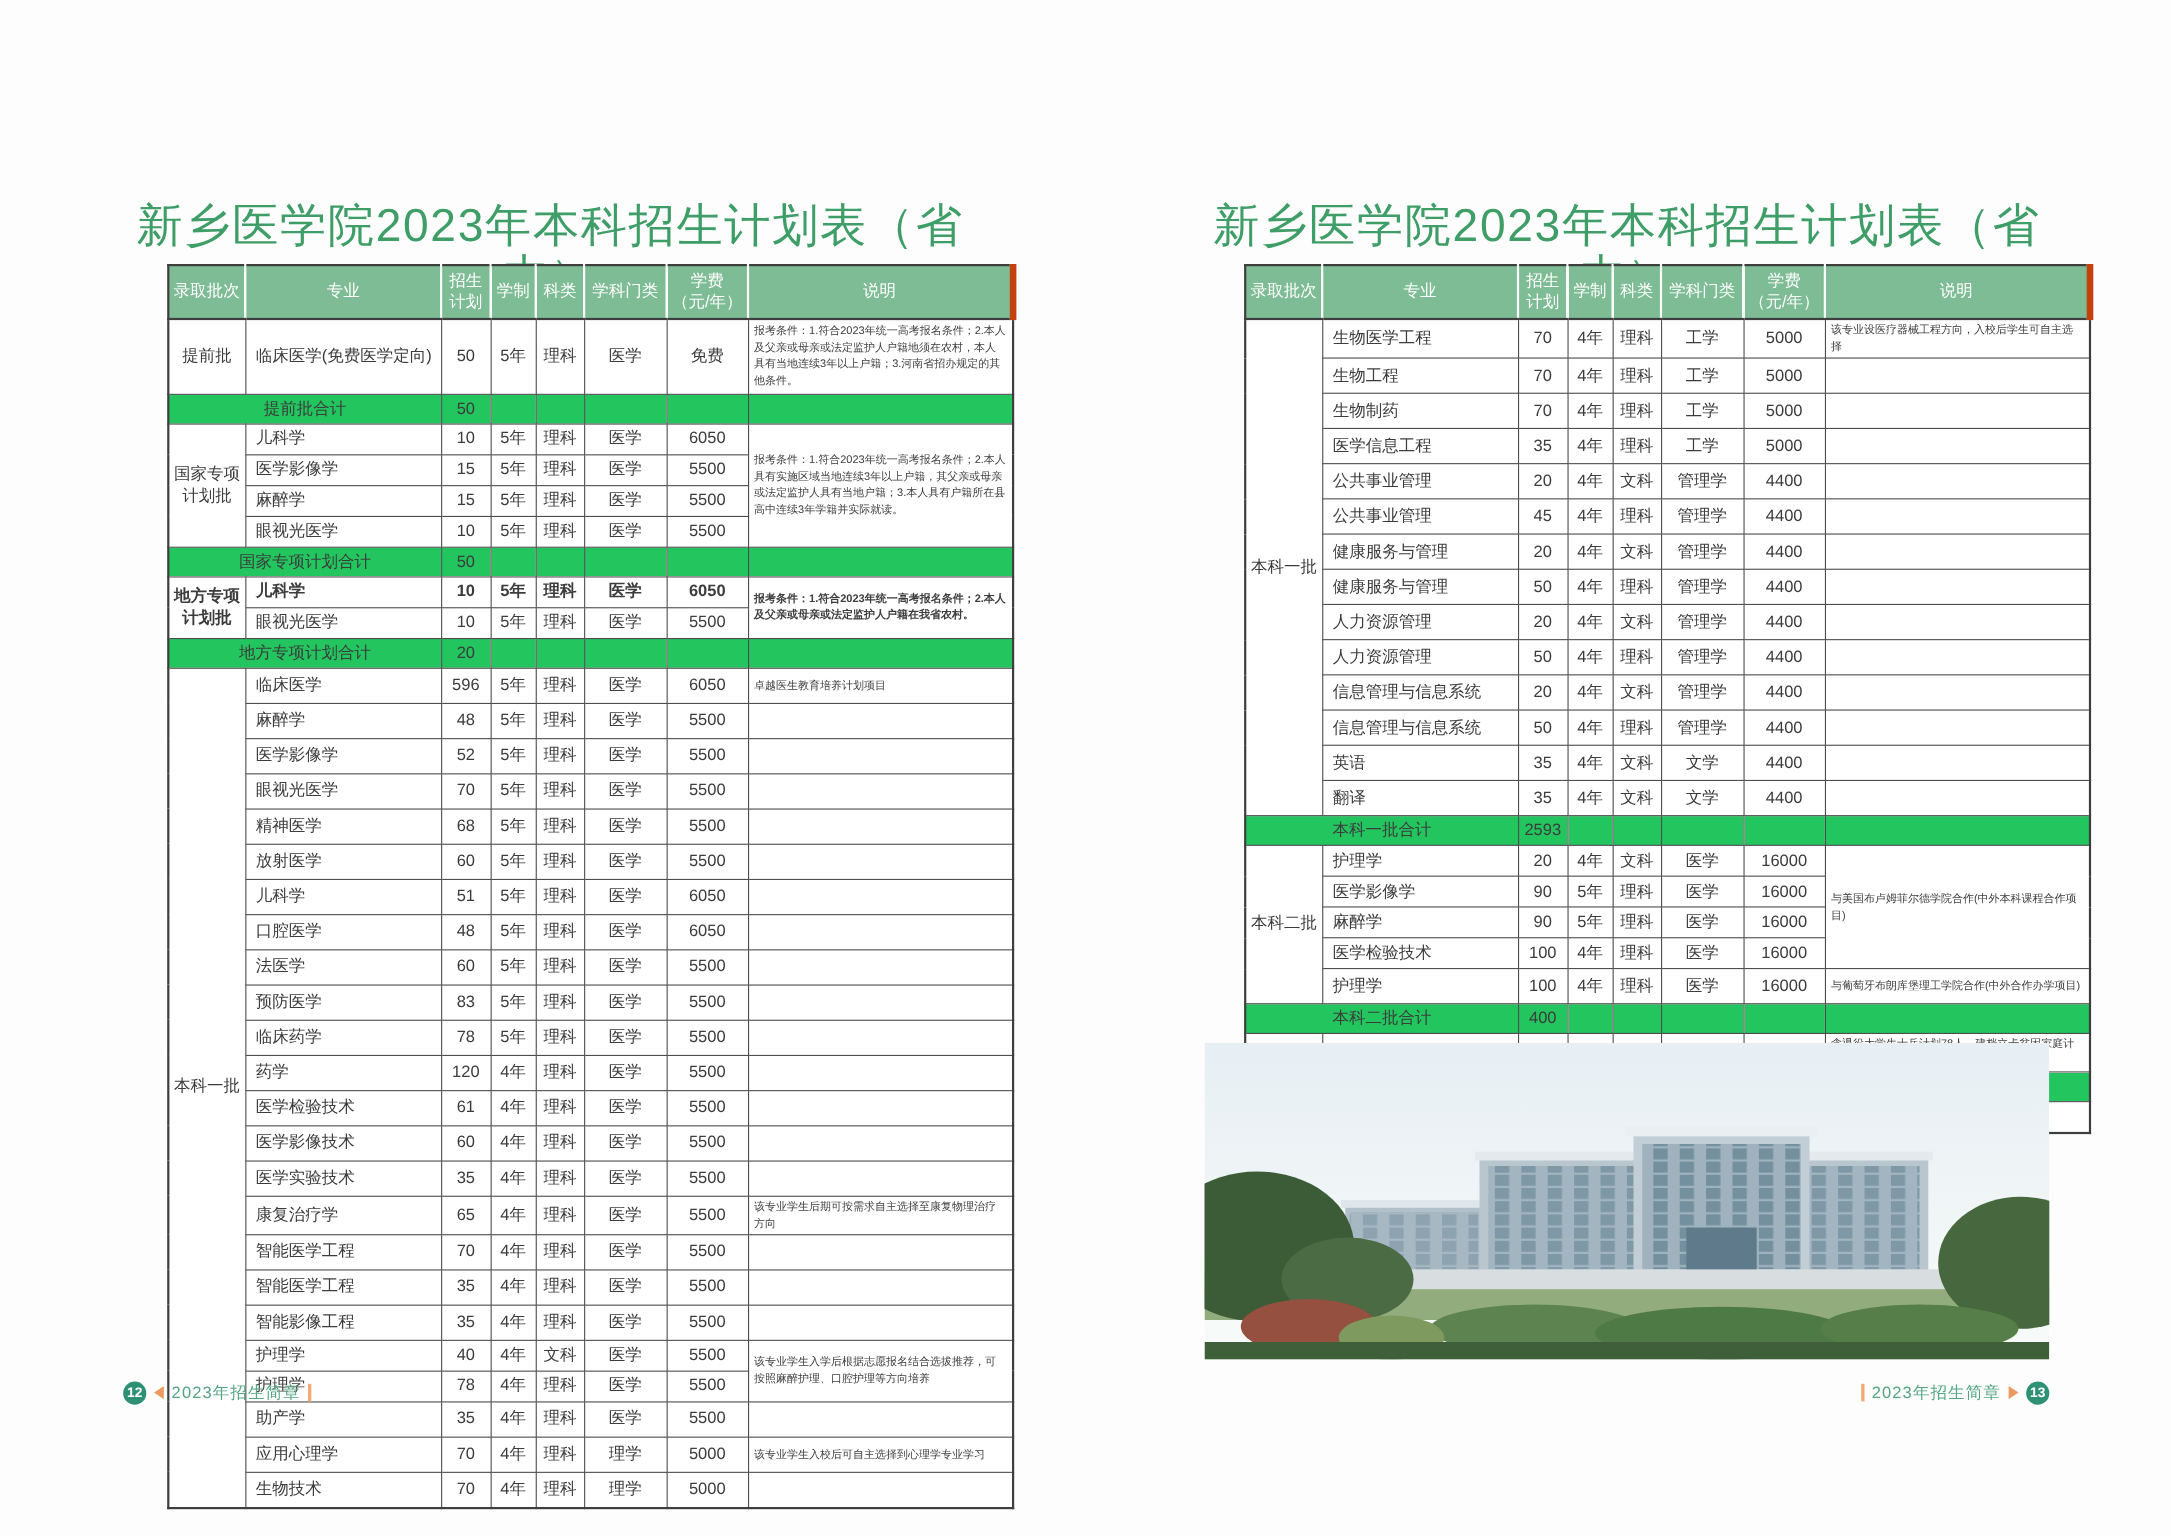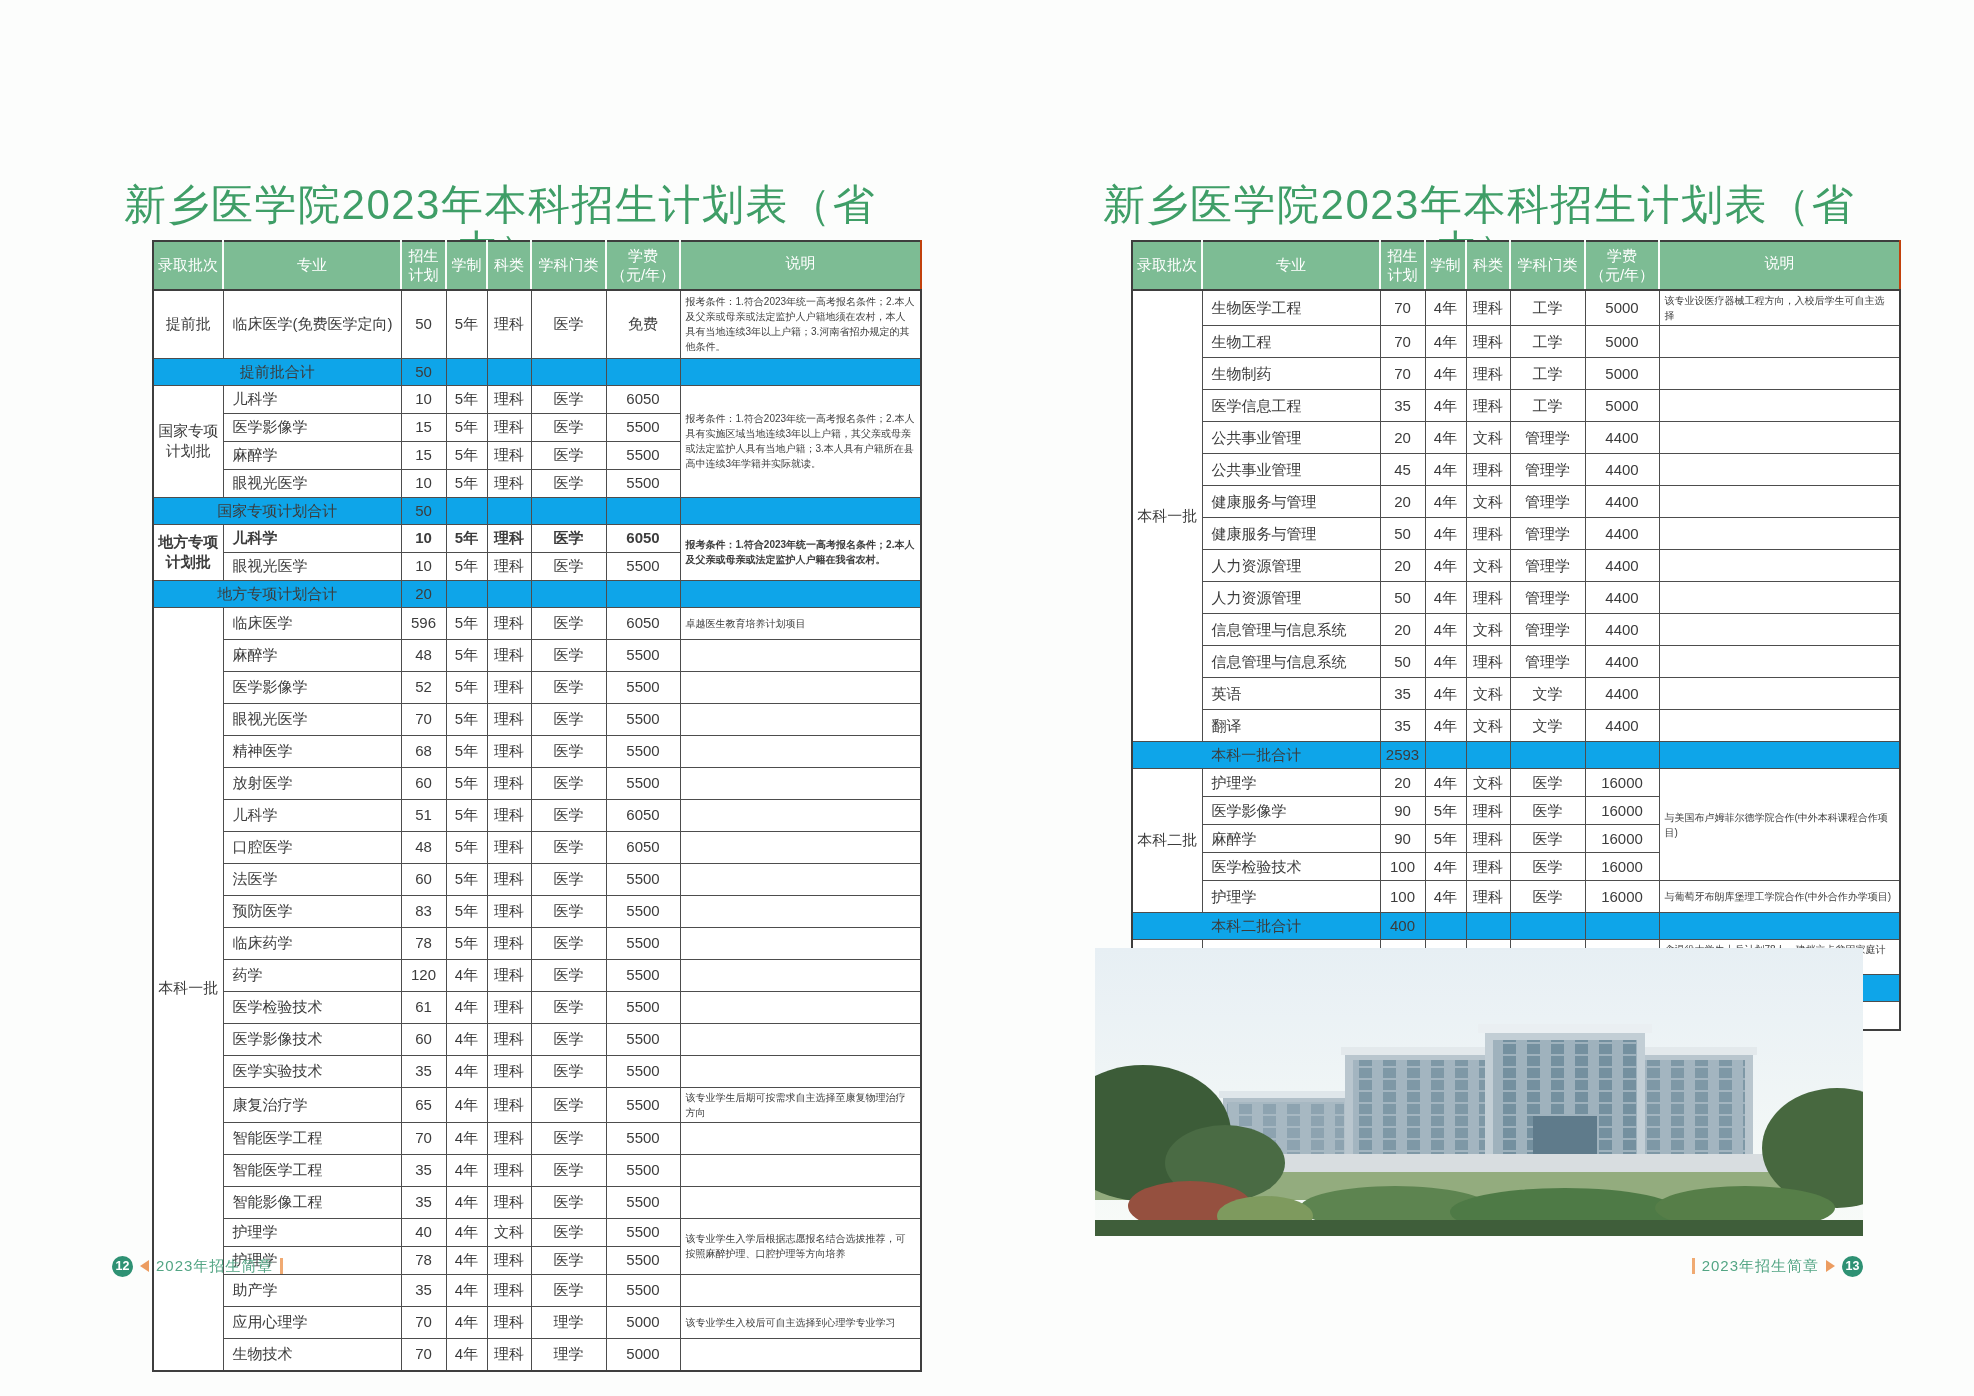--- a/index.html
+++ b/index.html
@@ -26,31 +26,31 @@
     border:2px solid #3e3e3e;background:#fff;margin-left:36px;
   }
   table.plan td,table.plan th{border:1px solid #4d4d4d;overflow:hidden;}
   table.plan thead th{
     background:#7dbc94;color:#ffffff;font-size:15px;font-weight:500;
     height:47px;text-align:center;vertical-align:middle;white-space:pre-line;line-height:1.25;
     border-left:2px solid #fbfdfb;border-right:2px solid #fbfdfb;
     border-top:2px solid #3e3e3e;border-bottom:2px solid #3e3e3e;padding:0;
   }
   table.plan thead th:first-child{border-left:2px solid #3e3e3e;}
-  table.plan thead th:last-child{border-right:2px solid #c2410c;font-family:Liberation Mono, monospace;}
+  table.plan thead th:last-child{border-right:6px solid #c2410c;}
   table.plan tbody td{
     font-size:15px;color:#3c3c3c;text-align:center;vertical-align:middle;
     padding:0 2px;height:27px;line-height:1.2;background:#fff;
   }
   table.plan td.batch{padding:0 2px;line-height:1.35;}
   table.plan td.major{text-align:left;padding:0 4px 0 9px;}
   table.plan td.note{
     font-size:10px;text-align:left;padding:2px 5px;line-height:1.5;color:#3d3d3d;
   }
-  table.plan tr.subtotal td{background:#0ea5e9;height:26px;}
+  table.plan tr.subtotal td{background:#22c55e;height:26px;}
   table.plan tr.subtotal td.slabel{text-align:center;}
   table.plan tr.grand td{height:27px;background:#fff;}
 
   .footer{position:absolute;top:1255px;height:22px;display:flex;align-items:center;gap:7px;}
   #footer-left{left:112px;}
   #footer-right{left:auto;right:111px;}
   .badge{
     width:21px;height:21px;border-radius:50%;background:#2e9173;color:#fff;
     font-size:12.5px;font-weight:bold;display:flex;align-items:center;justify-content:center;
   }

